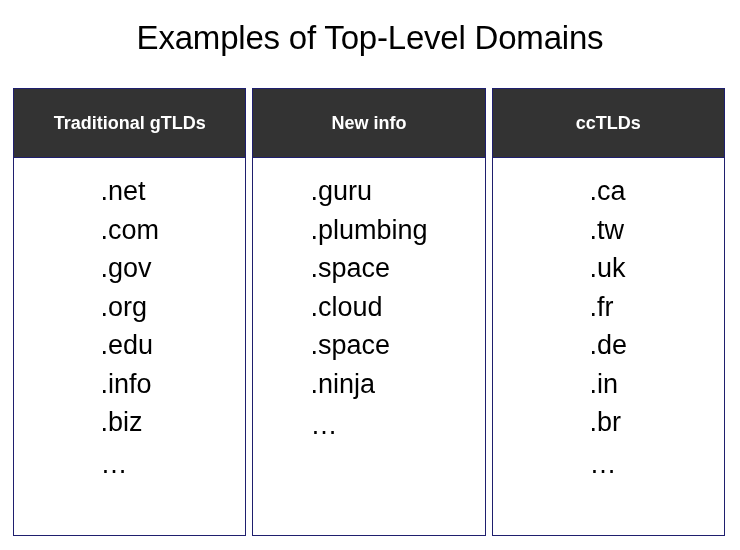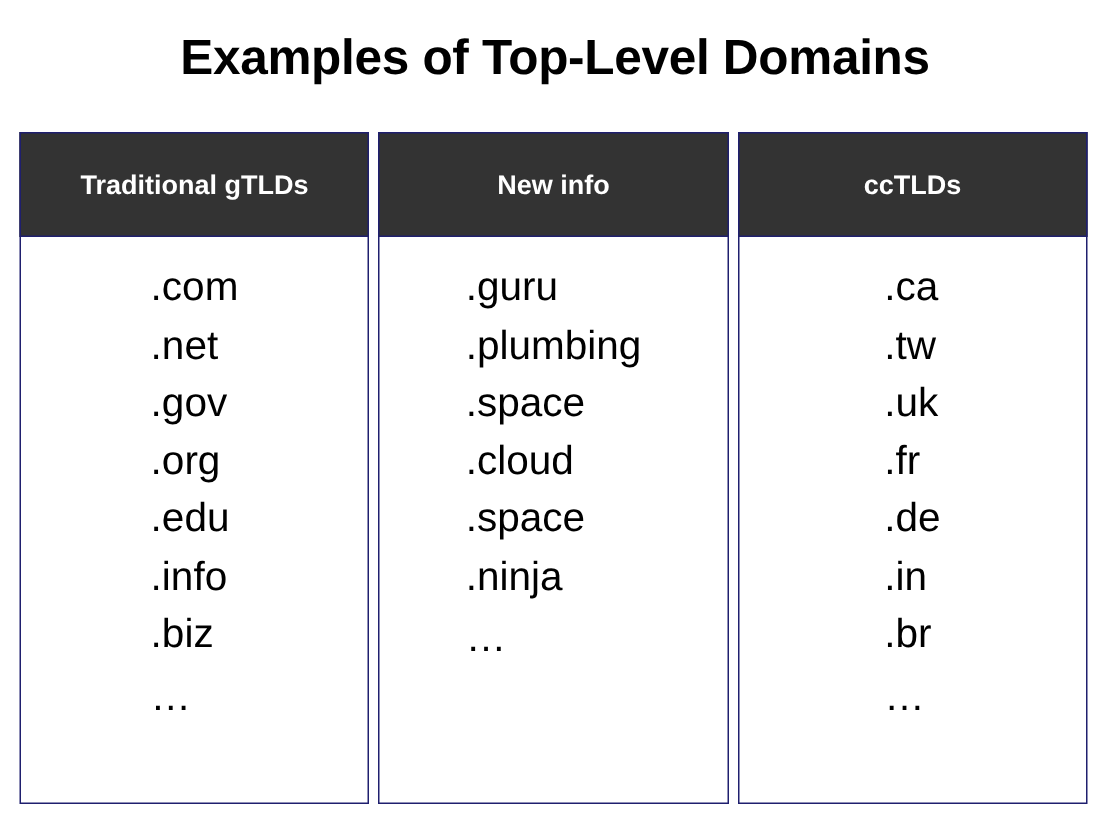--- a/index.html
+++ b/index.html
@@ -19,21 +19,21 @@
     height: 550px;
     background: #ffffff;
   }
   .slide-title {
     position: absolute;
     left: 0;
     top: 18px;
     width: 740px;
     text-align: center;
     font-size: 33px;
-    font-weight: bold;
+    font-weight: normal;
     color: #000000;
     letter-spacing: -0.2px;
     line-height: 40px;
     white-space: nowrap;
   }
   .table-wrap {
     position: absolute;
     left: 13px;
     top: 88px;
     width: 712px;
@@ -94,22 +94,22 @@
 <div class="slide">
 
   <div class="slide-title">Examples of Top-Level Domains</div>
 
   <div class="table-wrap">
 
     <div class="column">
       <div class="col-header">Traditional gTLDs</div>
       <div class="col-body">
         <div class="tld-list">
+          <div class="tld-item">.net</div>
           <div class="tld-item">.com</div>
-          <div class="tld-item">.net</div>
           <div class="tld-item">.gov</div>
           <div class="tld-item">.org</div>
           <div class="tld-item">.edu</div>
           <div class="tld-item">.info</div>
           <div class="tld-item">.biz</div>
           <div class="tld-item ellipsis">…</div>
         </div>
       </div>
     </div>
 

